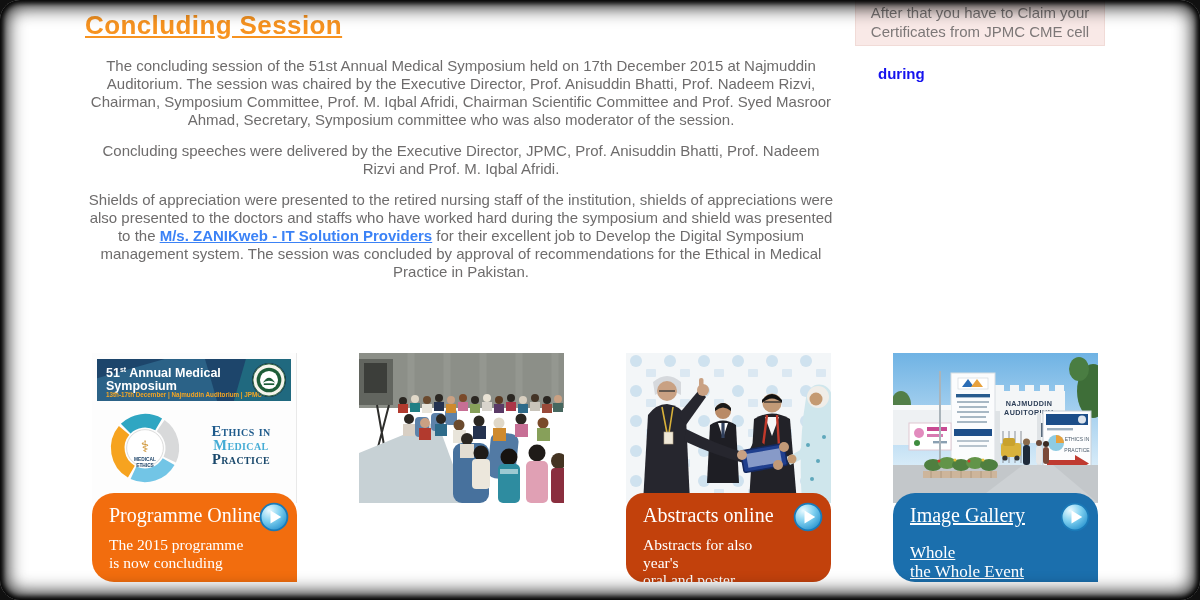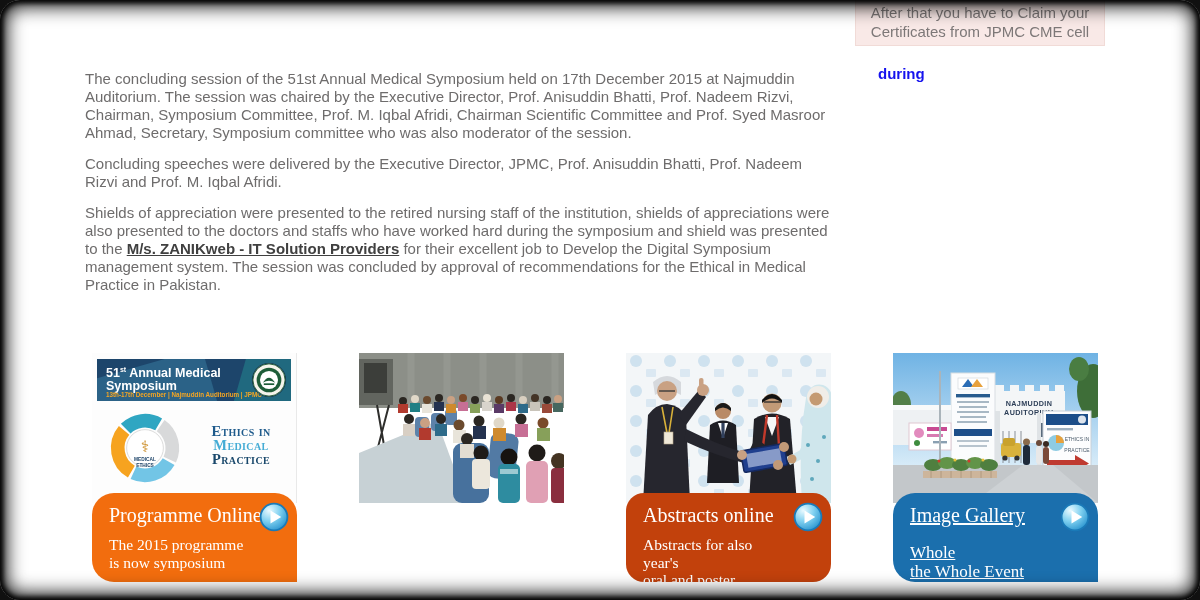--- a/index.html
+++ b/index.html
@@ -12,25 +12,25 @@
     position:absolute;inset:0;border-radius:20px;z-index:90;pointer-events:none;
     box-shadow: inset 0 0 5px 3px #000, inset 0 0 18px 7px rgba(0,0,0,0.88);
   }
 
   
   .page-title{
     position:absolute;left:85px;top:10px;
     font-size:26px;font-weight:bold;letter-spacing:.4px;
     color:#f79320;text-decoration:underline;cursor:pointer;
   }
-  .article{position:absolute;left:85px;top:70px;width:752px;
-    font-size:15px;line-height:18px;color:#6e6c6c;}
+  .article{position:absolute;left:85px;top:57px;width:752px;
+    font-size:15px;line-height:18px;color:#6e6c6c;text-align:center;}
   .article p{margin:0 0 13px 0;}
   .article p.p3{margin-top:11px;}
-  .inline-link{color:#404040;font-weight:bold;text-decoration:underline;cursor:pointer;}
+  .inline-link{color:#3b82f6;font-weight:bold;text-decoration:underline;cursor:pointer;}
 
   
   .notice{
     position:absolute;left:855px;top:0;width:250px;height:46px;box-sizing:border-box;
     background:#f9e9e7;border:1px solid #f1dbd7;border-top:none;
     color:#7d7878;font-size:15px;line-height:19px;text-align:center;padding-top:3px;
   }
   .handle{position:absolute;left:878px;top:65px;color:#1512ee;font-weight:bold;font-size:15px;cursor:pointer;}
 
   
@@ -83,20 +83,21 @@
         <stop offset="1" stop-color="#dceef9"></stop>
       </linearGradient>
       <pattern id="logos" width="34" height="30" patternUnits="userSpaceOnUse">
         <rect width="34" height="30" fill="#f3f6f8"></rect>
         <circle cx="10" cy="8" r="6" fill="#cfe2ef"></circle>
         <rect x="20" y="16" width="10" height="8" rx="1" fill="#dbe8f2"></rect>
       </pattern>
     </defs>
   </svg>
 
+  <div class="page-title">Concluding Session</div>
 
   <div class="article">
     <p>The concluding session of the 51st Annual Medical Symposium held on 17th December 2015 at Najmuddin Auditorium. The session was chaired by the Executive Director, Prof. Anisuddin Bhatti, Prof. Nadeem Rizvi, Chairman, Symposium Committee, Prof. M. Iqbal Afridi, Chairman Scientific Committee and Prof. Syed Masroor Ahmad, Secretary, Symposium committee who was also moderator of the session.</p>
     <p>Concluding speeches were delivered by the Executive Director, JPMC, Prof. Anisuddin Bhatti, Prof. Nadeem Rizvi and Prof. M. Iqbal Afridi.</p>
     <p class="p3"><span>Shields of appreciation were presented to the retired nursing staff of the institution, shields of appreciations were also presented to the doctors and staffs who have worked hard during the symposium and shield was presented to the </span><span class="inline-link">M/s. ZANIKweb - IT Solution Providers</span><span> for their excellent job to Develop the Digital Symposium management system. The session was concluded by approval of recommendations for the Ethical in Medical Practice in Pakistan.</span></p>
   </div>
 
   <div class="notice">After that you have to Claim your Certificates from JPMC CME cell</div>
   <div class="handle">during</div>
 
@@ -132,21 +133,21 @@
           <div class="e1">Ethics in</div>
           <div class="e2">Medical</div>
           <div class="e3">Practice</div>
         </div>
       </div>
     </div>
     <div class="card-footer" style="background-color: rgb(242, 109, 14);">
       <div class="card-title">Programme Online</div>
       <div class="card-body">
         <div>The 2015 programme</div>
-        <div>is now symposium</div>
+        <div>is now concluding</div>
       </div>
       <span class="play">
         <svg viewBox="0 0 30 30">
             <circle cx="15" cy="15" r="13.4" fill="url(#pbg)" stroke="#1a7ab8" stroke-width="1.8"></circle>
             <path d="M11.5 8.4 L22.2 15 L11.5 21.6 Z" fill="#ffffff"></path>
           </svg>
       </span>
     </div>
   </div>
 

